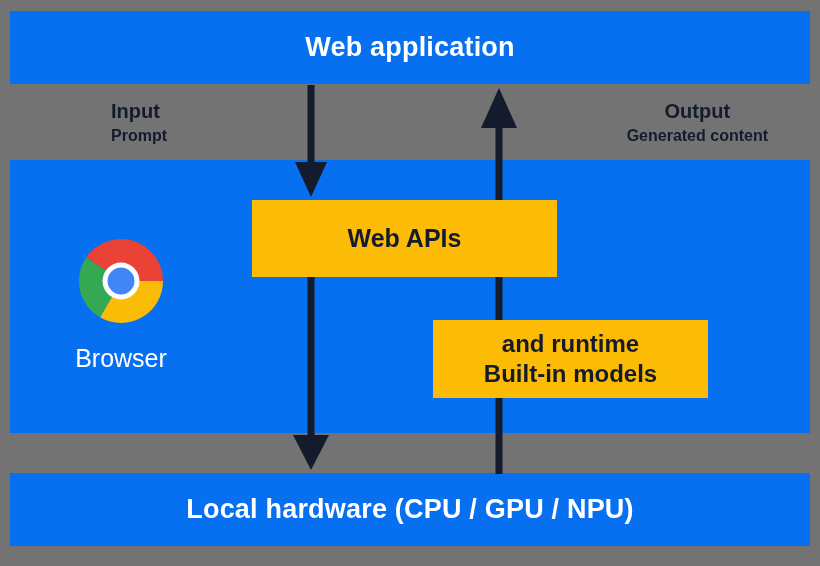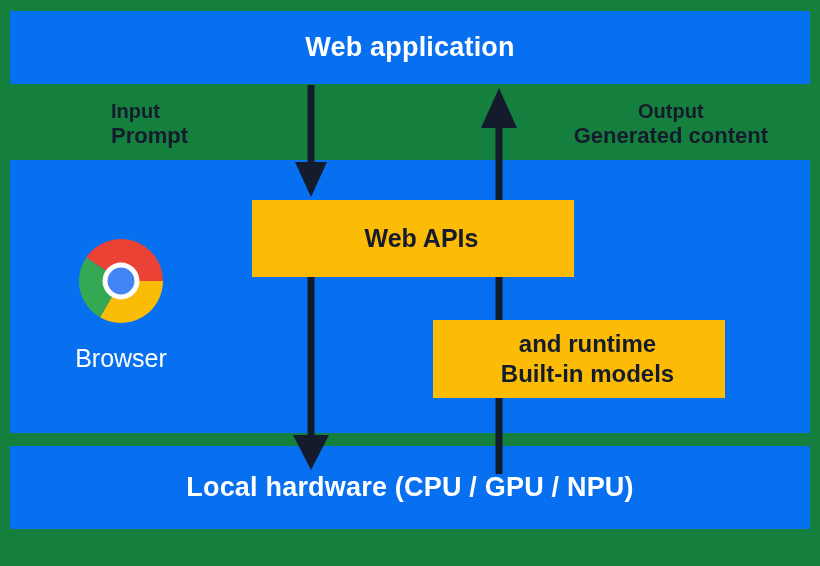--- a/index.html
+++ b/index.html
@@ -1,41 +1,41 @@
 <!DOCTYPE html>
 <html style="--blue: #0770f0; --yellow: #fcbb04; --ink: #141b2d; --white: #ffffff; --chrome-red: #ea4335; --chrome-green: #34a853; --chrome-yellow: #fbbc05; --chrome-blue: #4285f4;"><head>
 <meta charset="utf-8">
 <style>
   html,body{margin:0;padding:0;background:#ffffff;}
   .canvas{
-    position:relative;width:820px;height:566px;background:#15803d;
+    position:relative;width:820px;height:566px;background:#737373;
     font-family:"Liberation Sans","DejaVu Sans",sans-serif;overflow:hidden;
   }
   .blue-bar{
     position:absolute;left:10px;width:800px;
     background:var(--blue,#0770f0);
     display:flex;align-items:center;justify-content:center;
     z-index:1;
   }
   .bar-top{top:11px;height:73px;}
   .bar-middle{top:160px;height:273px;}
-  .bar-bottom{top:446px;height:83px;}
+  .bar-bottom{top:473px;height:73px;}
   .bar-title{
     color:#ffffff;font-weight:700;font-size:27px;letter-spacing:.2px;
   }
   .io-label{position:absolute;top:99px;color:var(--ink,#141b2d);z-index:2;}
   .io-label .small{font-size:20px;font-weight:700;line-height:24px;}
-  .io-label .big{font-size:22px;font-weight:700;line-height:26px;}
+  .io-label .big{font-size:16px;font-weight:700;line-height:26px;}
   .io-left{left:111px;text-align:left;}
   .io-right{right:52px;text-align:center;}
   .arrow-layer{position:absolute;left:0;top:0;z-index:2;pointer-events:none;}
   .yellow-box{
     position:absolute;background:var(--yellow,#fcbb04);
     display:flex;flex-direction:column;align-items:center;justify-content:center;
-    color:var(--ink,#141b2d);font-weight:700;z-index:3;text-align:center;padding-left:17px;
+    color:var(--ink,#141b2d);font-weight:700;z-index:3;text-align:center;
   }
   .box-webapis{left:252px;top:200px;width:305px;height:77px;font-size:25px;}
   .box-builtin{left:433px;top:320px;width:275px;height:78px;font-size:24px;line-height:30px;}
   .chrome-icon{position:absolute;left:79px;top:239px;width:84px;height:84px;z-index:2;}
   .browser-label{
     position:absolute;left:121px;top:344px;transform:translateX(-50%);
     color:#ffffff;font-size:25px;font-weight:400;z-index:2;white-space:nowrap;
   }
 </style>
 </head>

